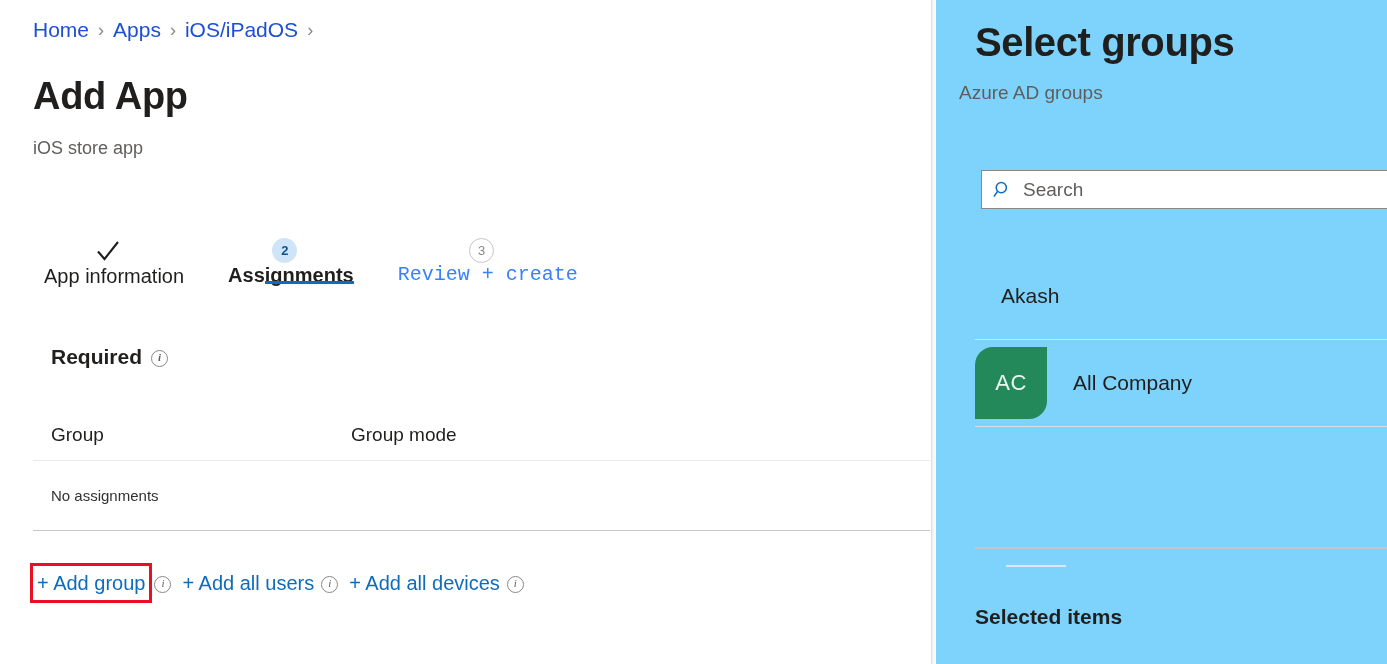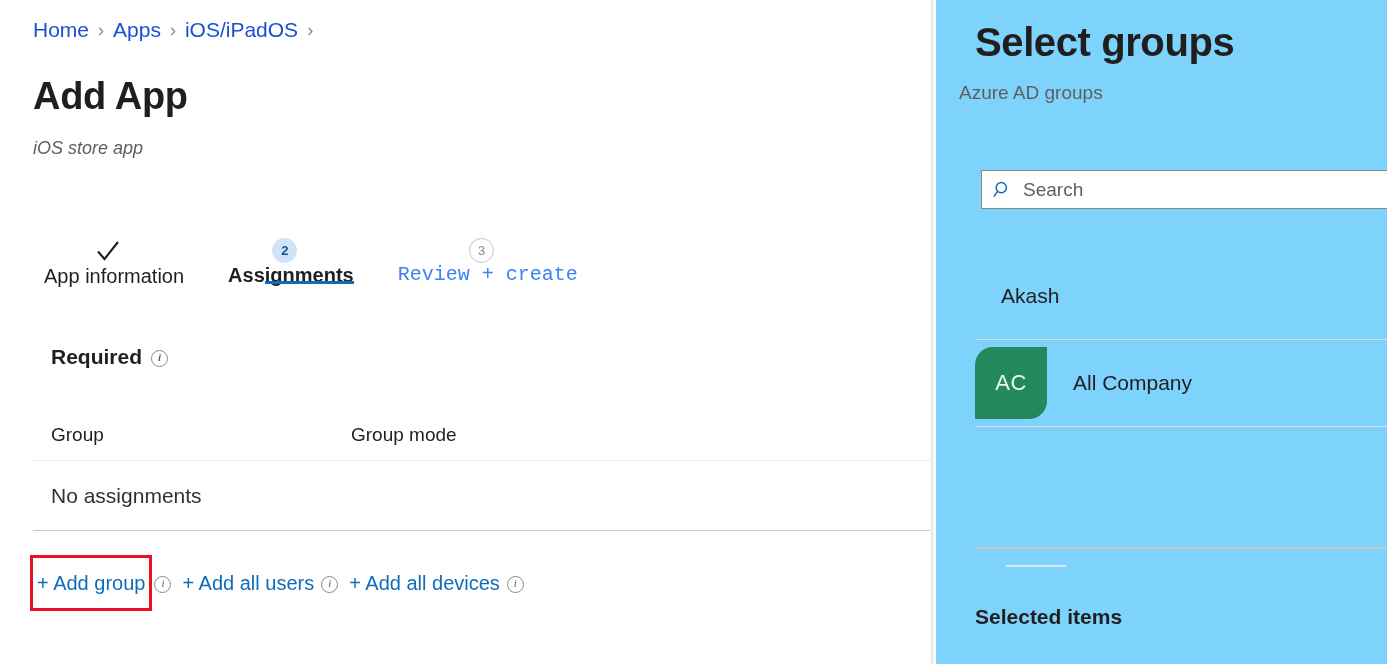--- a/index.html
+++ b/index.html
@@ -58,21 +58,20 @@
     color: #201f1e;
     letter-spacing: -0.3px;
     line-height: 44px;
   }
   #page-subtitle {
     position: absolute;
     left: 33px; top: 137px;
     font-size: 18px;
     color: #605e5c;
     line-height: 22px;
-    font-style: italic;
   }
 
   
   #wizard-tabs {
     position: absolute;
     left: 44px; top: 238px;
     display: flex;
     align-items: flex-start;
     height: 56px;
   }
@@ -188,36 +187,36 @@
     width: 100%;
   }
   .table-div.strong { background: #c8c6c4; }
   #assign-row {
     display: flex;
     height: 69px;
     align-items: center;
     padding-left: 18px;
   }
   #assign-row .cell {
-    font-size: 21px;
+    font-size: 15px;
     color: #323130;
   }
 
   
   #action-links {
     position: absolute;
     left: 30px; top: 563px;
     display: flex;
     align-items: center;
     height: 40px;
   }
   .act-wrap {
     display: flex;
     align-items: center;
-    height: 56px;
+    height: 40px;
   }
   .act-link {
     font-size: 20px;
     color: #0f6cbd;
     cursor: pointer;
     line-height: 24px;
     white-space: nowrap;
   }
   #add-group-wrap {
     border: 3px solid #e81123;

